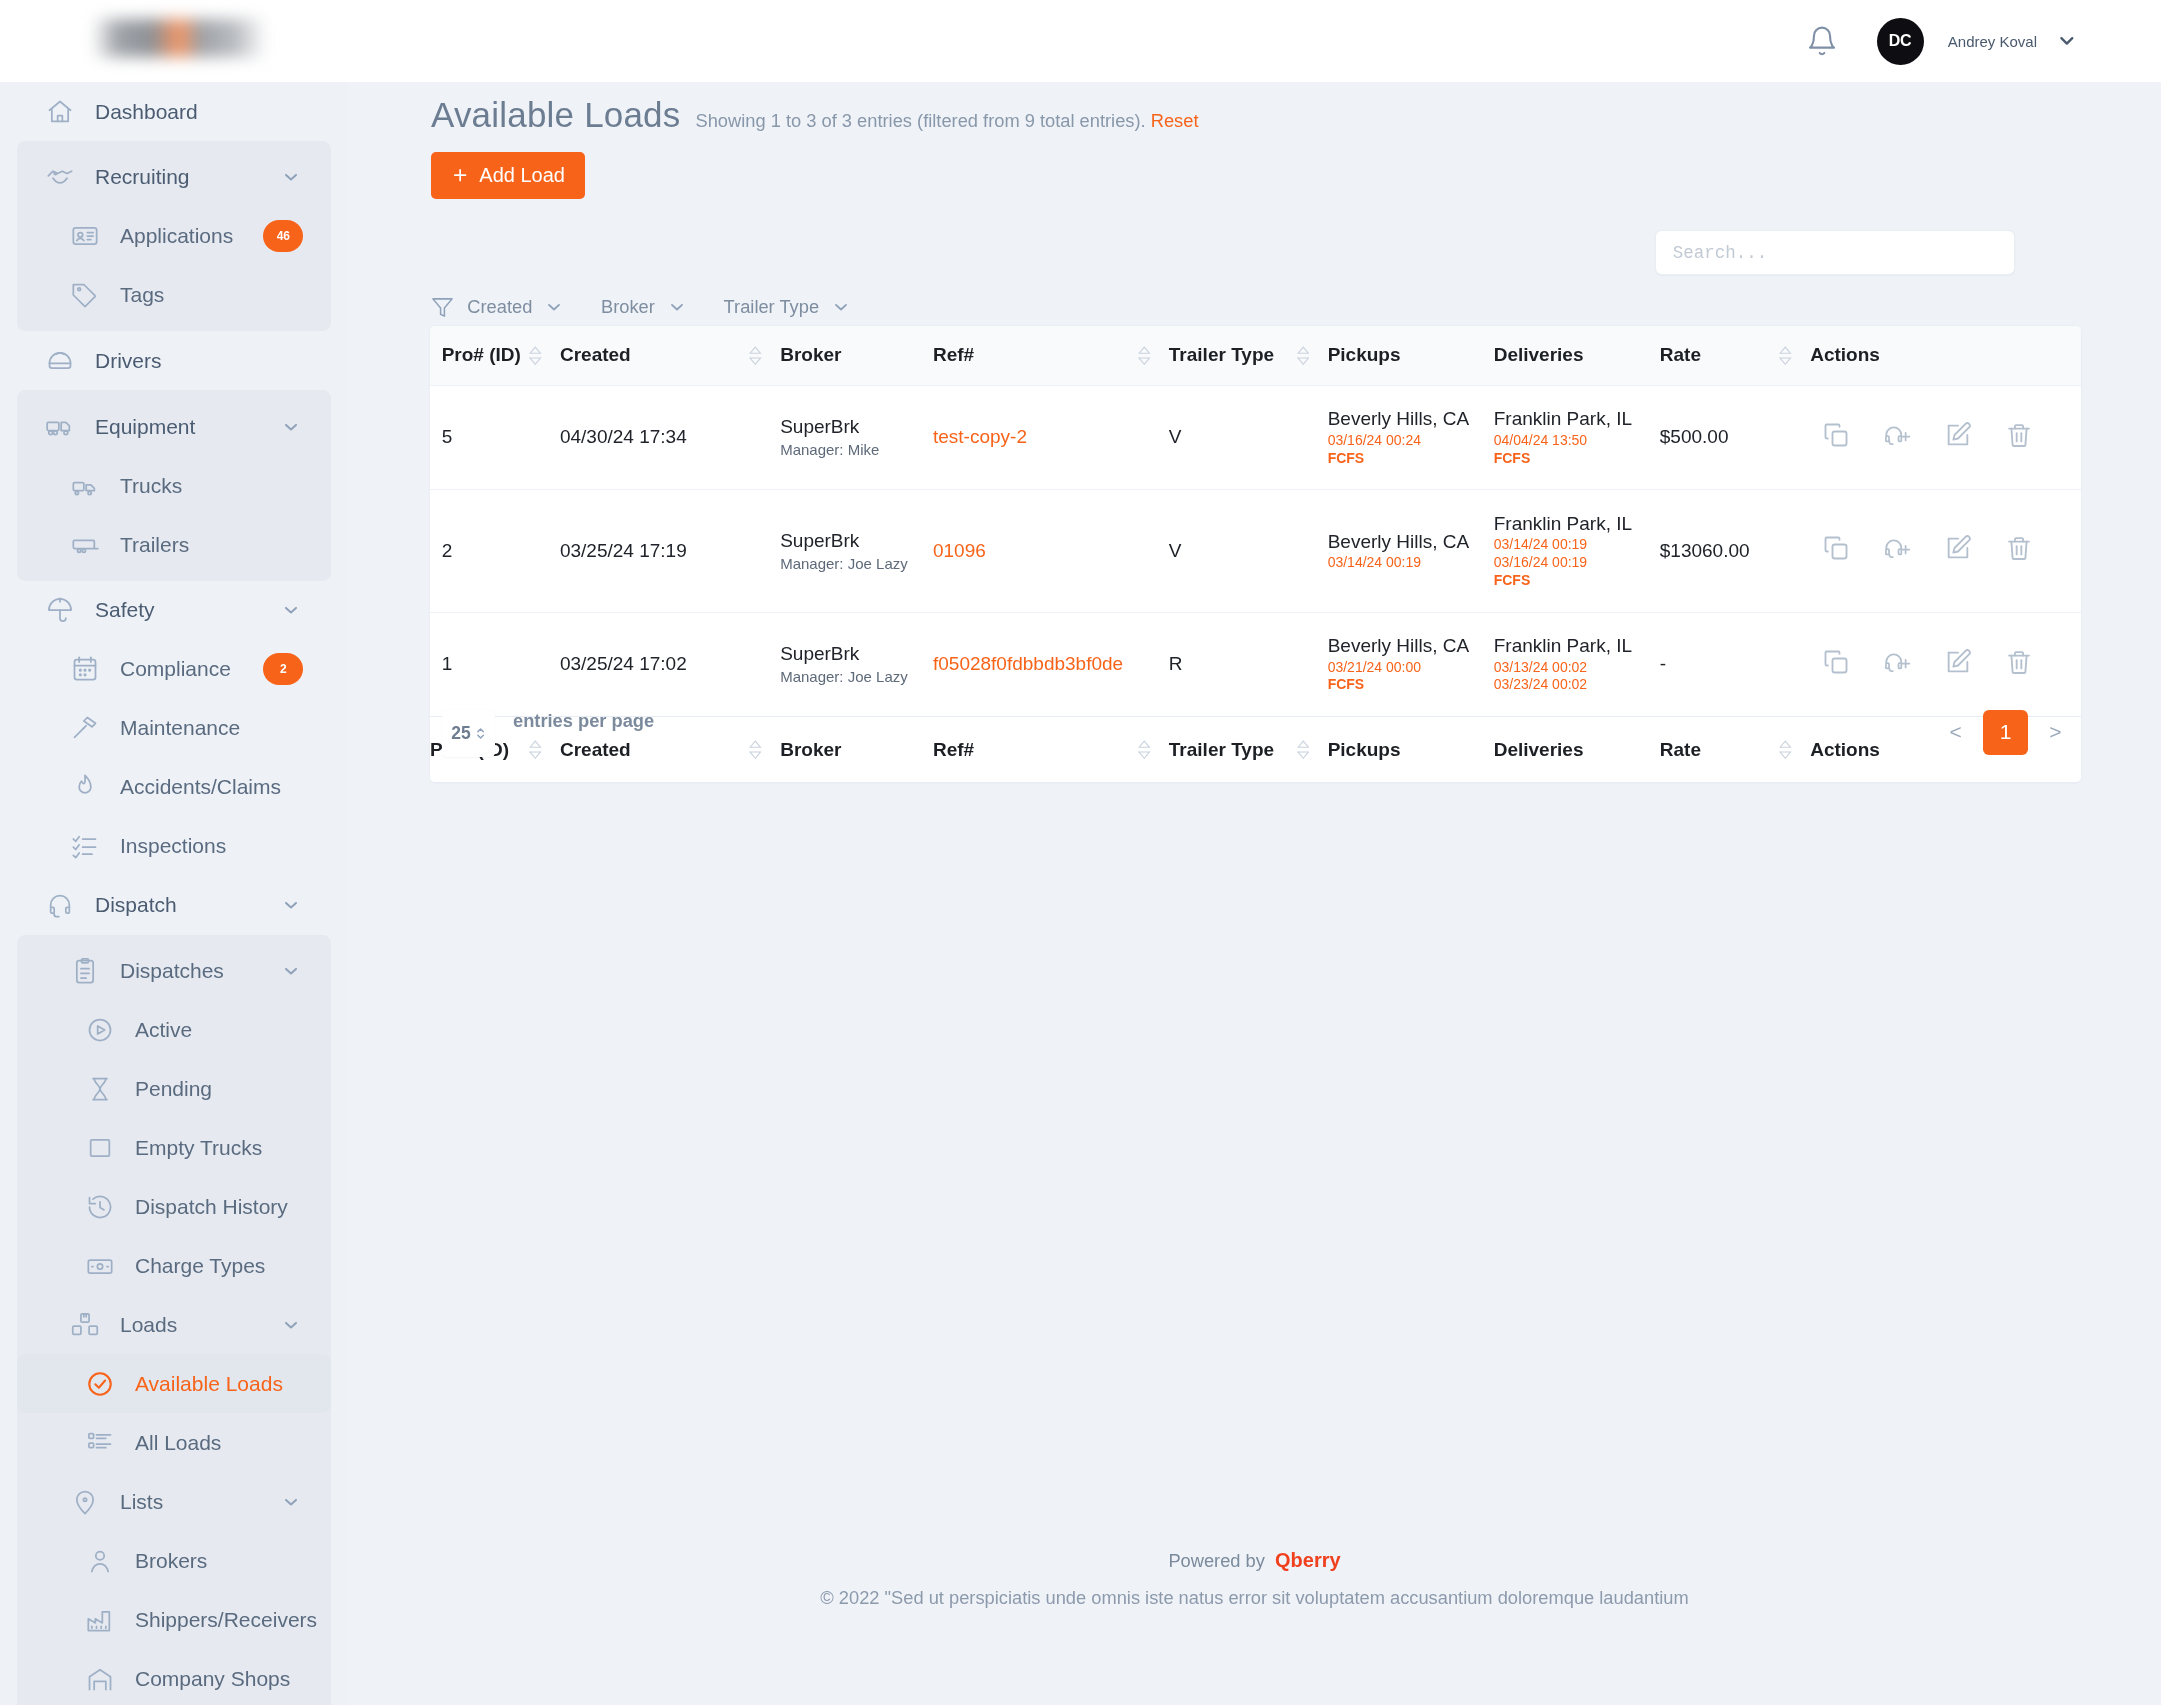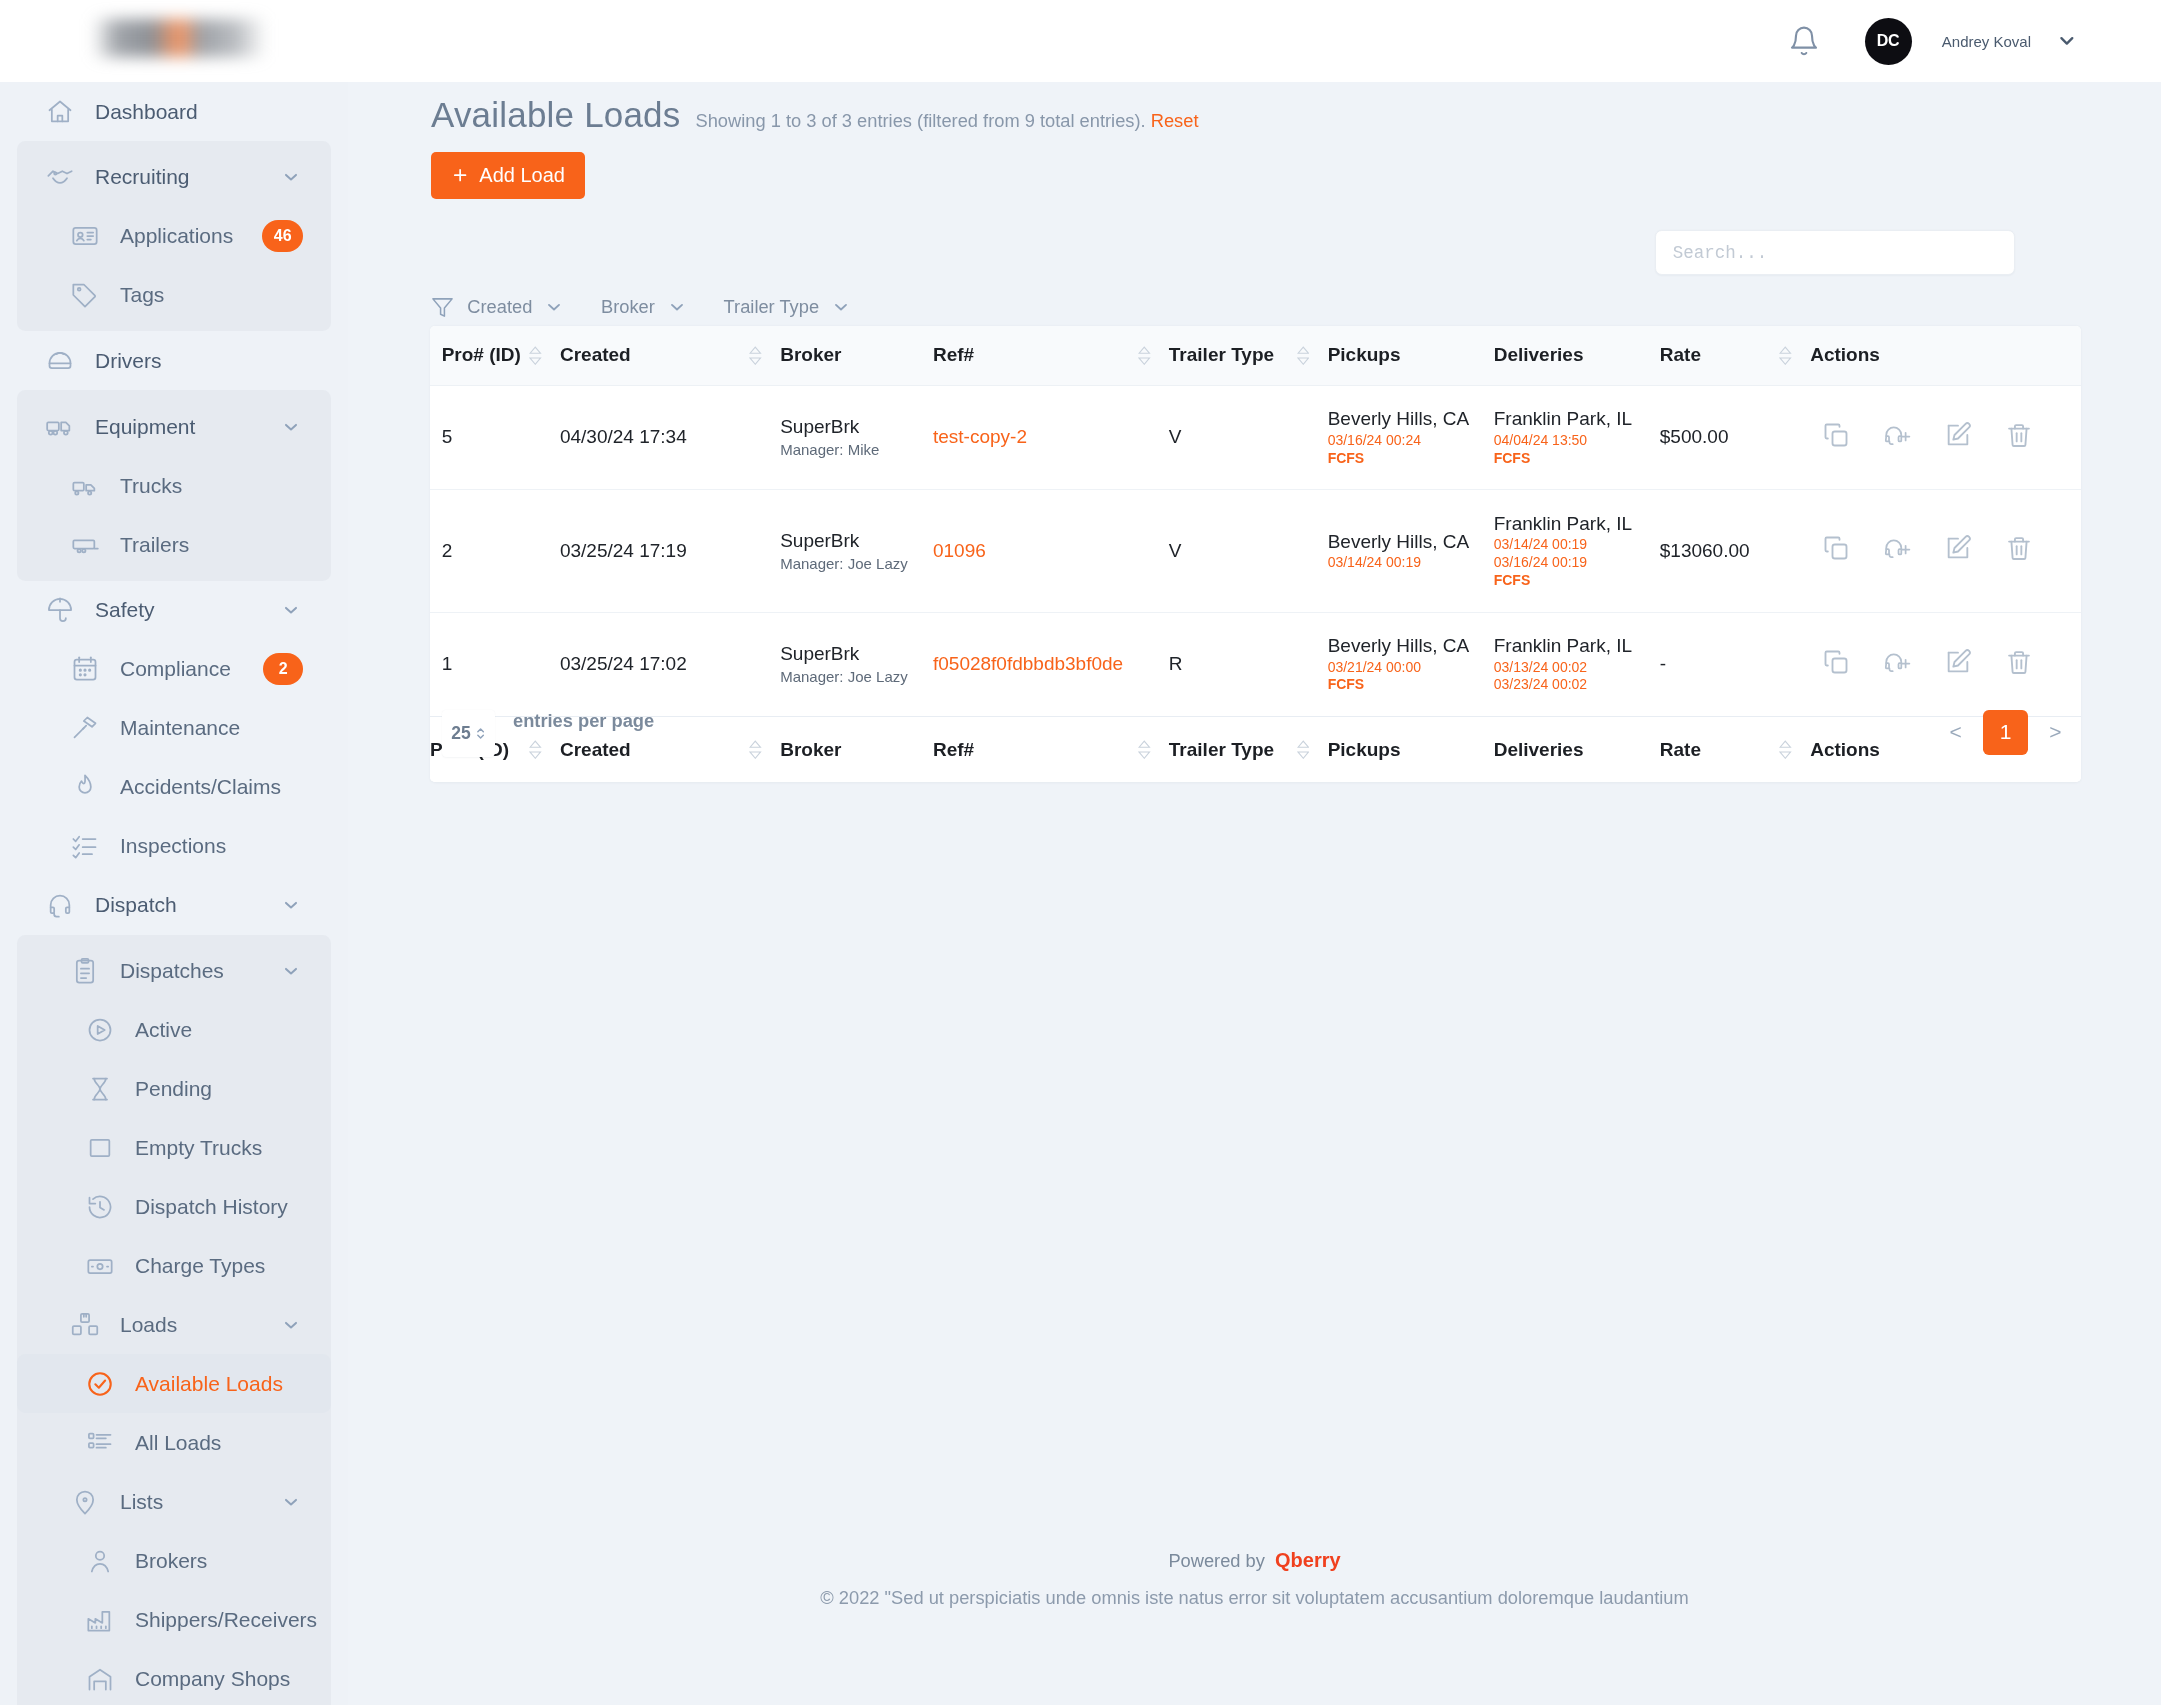--- a/index.html
+++ b/index.html
@@ -29,21 +29,21 @@
         rgba(120,125,132,0.85) 34%,
         rgba(243,132,74,0.85) 50%,
         rgba(130,135,142,0.78) 62%,
         rgba(140,145,152,0.6) 82%,
         rgba(255,255,255,0) 100%);
     filter: blur(7.5px);
     border-radius: 3.3px;
   }
   .topbar-right {
     position: absolute; right: 83px; top: 0; height: 82px;
-    display: flex; align-items: center; gap: 12px;
+    display: flex; align-items: center; gap: 6px;
   }
   .bell-btn {
     width: 52px; height: 52px; display: flex; align-items: center;
     justify-content: center; margin-right: 23px;
   }
   .avatar {
     width: 47px; height: 47px; border-radius: 50%;
     background: #0d0d12; color: #fff;
     display: flex; align-items: center; justify-content: center;
     font-size: 16px; font-weight: bold; letter-spacing: -0.4px;
@@ -77,21 +77,21 @@
     white-space: nowrap;
   }
   .sb-item.parent > .sb-label { color: #4b5c72; }
   .sb-item.active { background: #e2e7ee; }
   .sb-item.active .sb-label { color: #f8631a; font-weight: 500; }
   .sb-item.active .sb-ico { color: #f8631a; }
   .sb-badge {
     position: absolute; right: 28px; top: 50%; transform: translateY(-50%);
     min-width: 40px; height: 32px; padding: 0 11.7px;
     background: #f8631a; color: #fff; border-radius: 16px;
-    font-size: 16px; font-weight: bold;
+    font-size: 12px; font-weight: bold;
     display: flex; align-items: center; justify-content: center;
   }
   .sb-caret {
     position: absolute; right: 30px; top: 50%; transform: translateY(-50%);
     display: flex; align-items: center; color: #8fa2ba;
   }
 
   
   .main {
     position: absolute; top: 82px; left: 348px;

